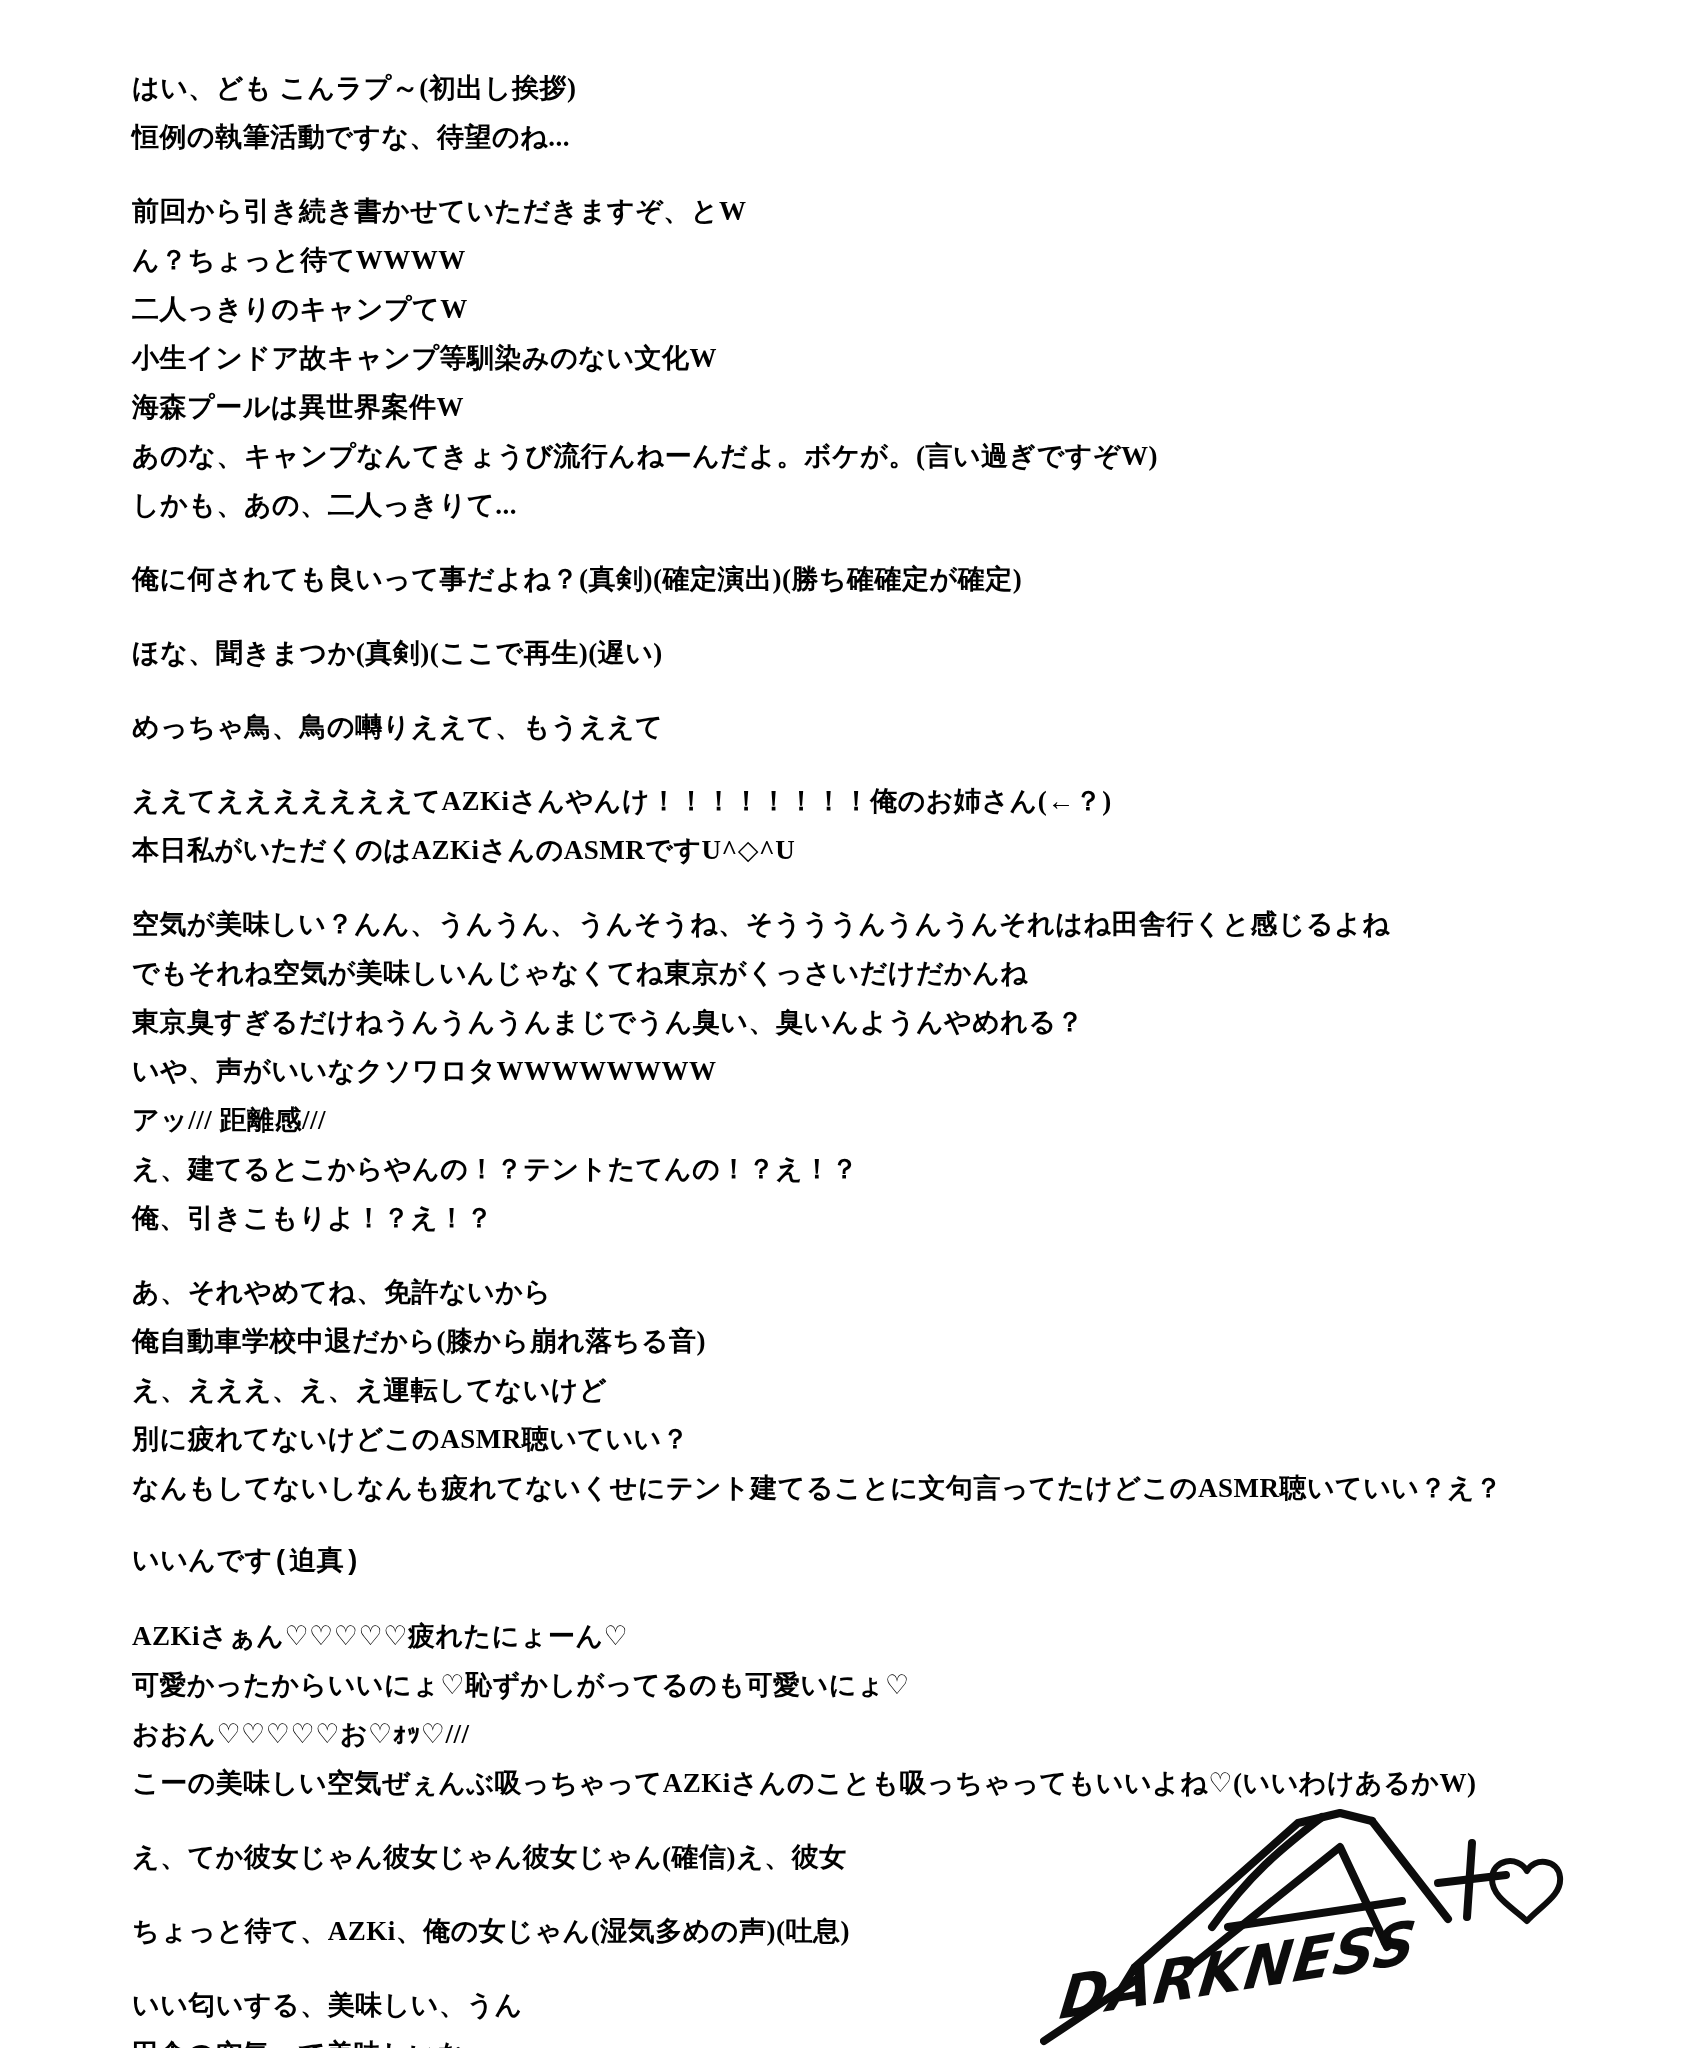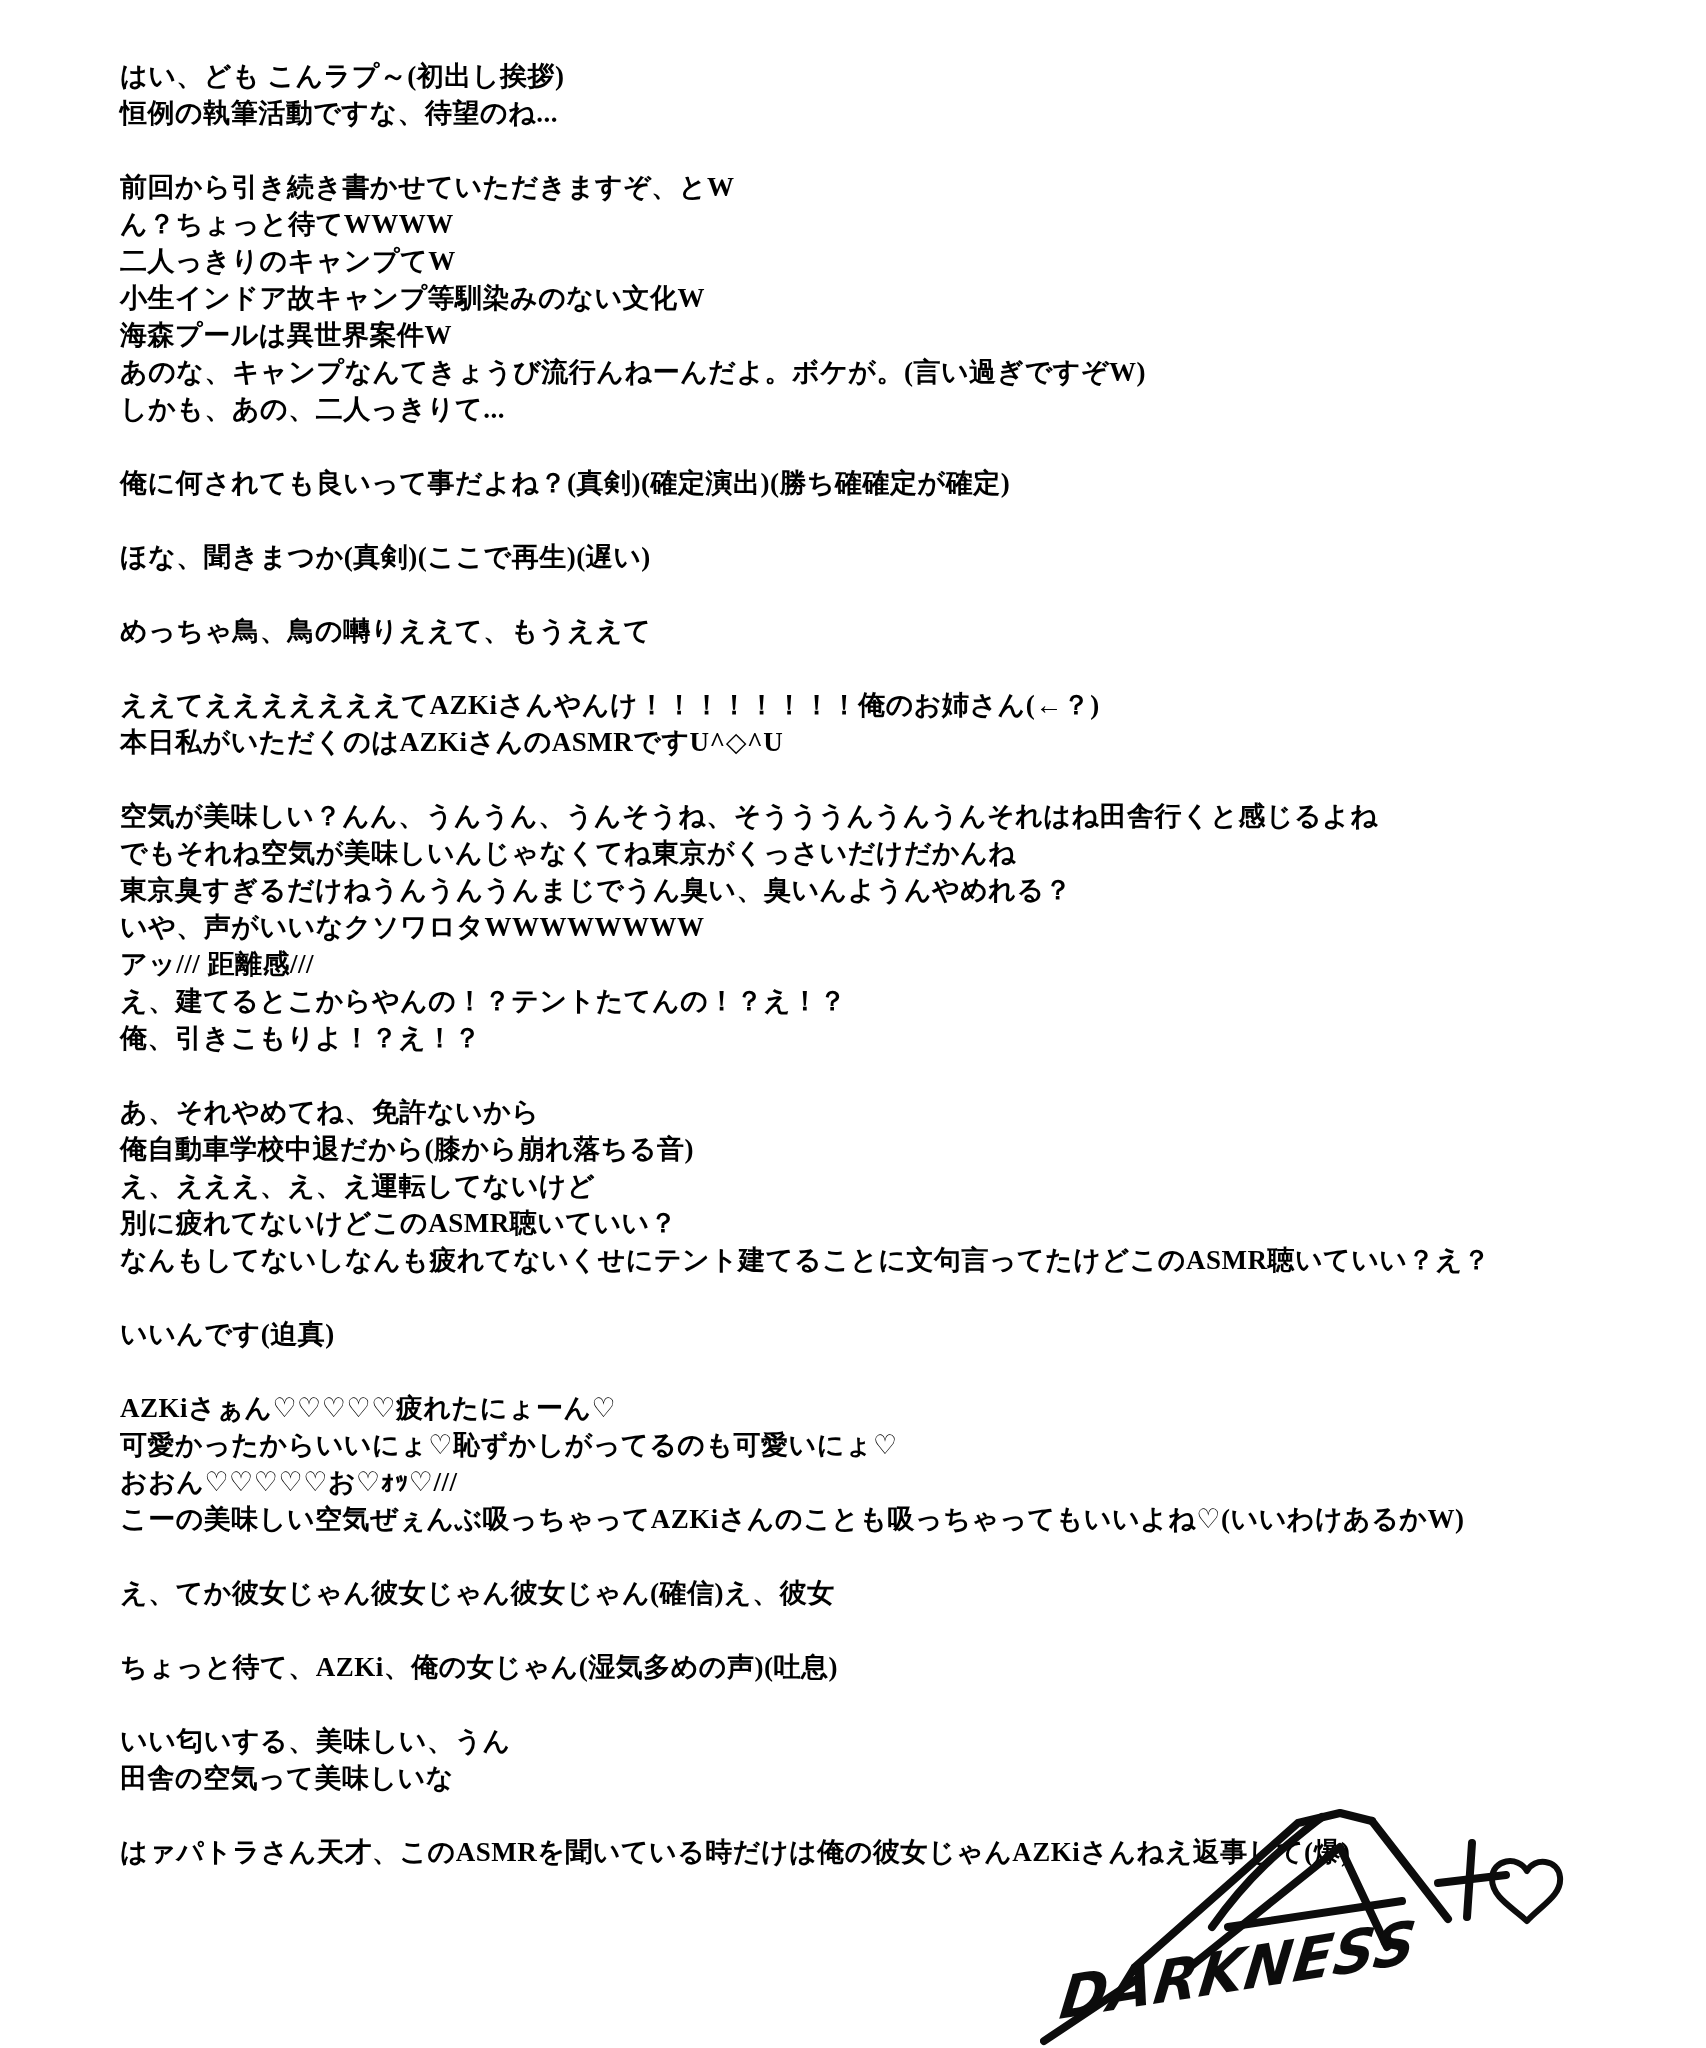--- a/index.html
+++ b/index.html
@@ -19,23 +19,24 @@
     position: absolute;
     left: 120px;
     top: 58px;
     width: 1500px;
   }
   .para {
     margin: 0 0 37px 0;
   }
   .para.gap-xl {
     margin-top: 37px;
+    font-family: Liberation Mono, monospace;
   }
   .line {
-    margin: 0;
+    margin: 12px;
     font-size: 27px;
     line-height: 37px;
     font-weight: bold;
     white-space: pre;
     letter-spacing: 0.5px;
   }
   .signature {
     position: absolute;
     left: 1040px;
     top: 1805px;

